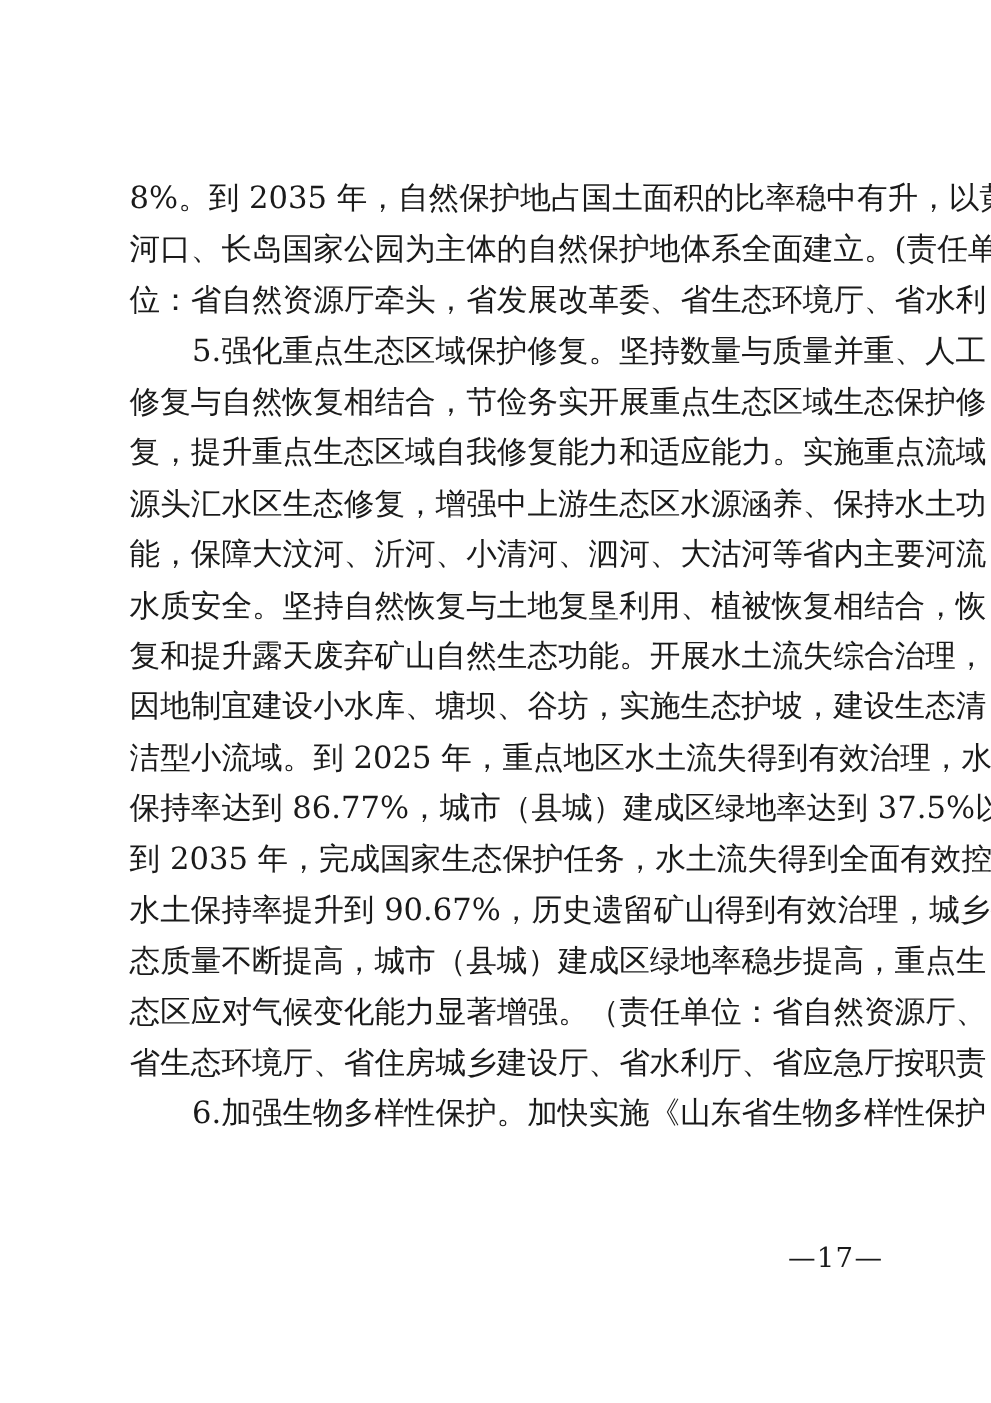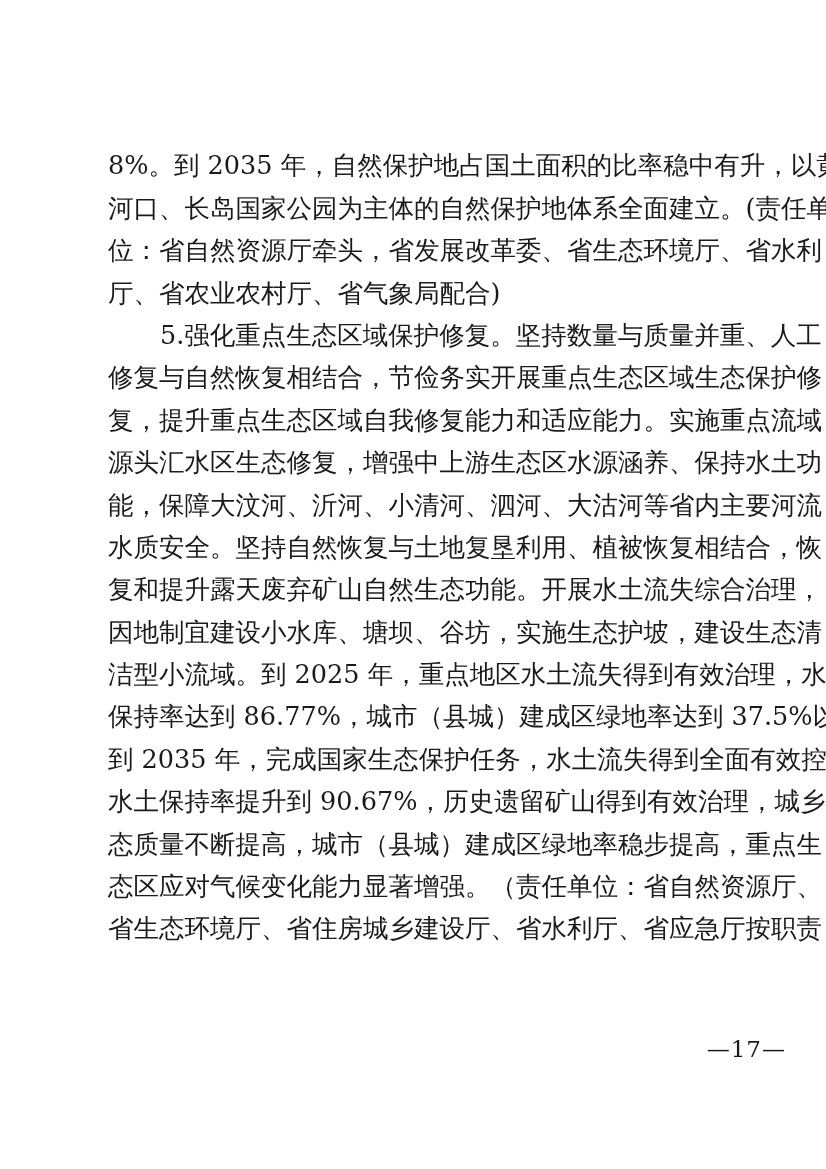--- a/index.html
+++ b/index.html
@@ -52,46 +52,46 @@
   .line.indent {
     padding-left: 52px;
     box-sizing: border-box;
   }
   .footer {
     position: absolute;
     left: 0;
     right: 0;
     top: 1036px;
     text-align: right;
-    padding-right: 40px;
+    padding-right: 90px;
     font-size: 23px;
     color: #1a1a1a;
     font-family: "DejaVu Serif", "Liberation Serif", serif;
     letter-spacing: 1px;
   }
 </style>
 </head>
 <body>
 
 <div class="page">
   <div class="content">
       <div class="line justify"><span class="ch">8</span><span class="ch">%</span><span class="ch">。</span><span class="ch">到</span><span class="ch"> </span><span class="ch">2</span><span class="ch">0</span><span class="ch">3</span><span class="ch">5</span><span class="ch"> </span><span class="ch">年</span><span class="ch">，</span><span class="ch">自</span><span class="ch">然</span><span class="ch">保</span><span class="ch">护</span><span class="ch">地</span><span class="ch">占</span><span class="ch">国</span><span class="ch">土</span><span class="ch">面</span><span class="ch">积</span><span class="ch">的</span><span class="ch">比</span><span class="ch">率</span><span class="ch">稳</span><span class="ch">中</span><span class="ch">有</span><span class="ch">升</span><span class="ch">，</span><span class="ch">以</span><span class="ch">黄</span></div>
       <div class="line justify"><span class="ch">河</span><span class="ch">口</span><span class="ch">、</span><span class="ch">长</span><span class="ch">岛</span><span class="ch">国</span><span class="ch">家</span><span class="ch">公</span><span class="ch">园</span><span class="ch">为</span><span class="ch">主</span><span class="ch">体</span><span class="ch">的</span><span class="ch">自</span><span class="ch">然</span><span class="ch">保</span><span class="ch">护</span><span class="ch">地</span><span class="ch">体</span><span class="ch">系</span><span class="ch">全</span><span class="ch">面</span><span class="ch">建</span><span class="ch">立</span><span class="ch">。</span><span class="ch">(</span><span class="ch">责</span><span class="ch">任</span><span class="ch">单</span></div>
       <div class="line justify"><span class="ch">位</span><span class="ch">：</span><span class="ch">省</span><span class="ch">自</span><span class="ch">然</span><span class="ch">资</span><span class="ch">源</span><span class="ch">厅</span><span class="ch">牵</span><span class="ch">头</span><span class="ch">，</span><span class="ch">省</span><span class="ch">发</span><span class="ch">展</span><span class="ch">改</span><span class="ch">革</span><span class="ch">委</span><span class="ch">、</span><span class="ch">省</span><span class="ch">生</span><span class="ch">态</span><span class="ch">环</span><span class="ch">境</span><span class="ch">厅</span><span class="ch">、</span><span class="ch">省</span><span class="ch">水</span><span class="ch">利</span></div>
-      <div class="line flush">厅、省农业农村厅、省气象局配合)</div>
       <div class="line justify indent"><span class="ch">5</span><span class="ch">.</span><span class="ch">强</span><span class="ch">化</span><span class="ch">重</span><span class="ch">点</span><span class="ch">生</span><span class="ch">态</span><span class="ch">区</span><span class="ch">域</span><span class="ch">保</span><span class="ch">护</span><span class="ch">修</span><span class="ch">复</span><span class="ch">。</span><span class="ch">坚</span><span class="ch">持</span><span class="ch">数</span><span class="ch">量</span><span class="ch">与</span><span class="ch">质</span><span class="ch">量</span><span class="ch">并</span><span class="ch">重</span><span class="ch">、</span><span class="ch">人</span><span class="ch">工</span></div>
       <div class="line justify"><span class="ch">修</span><span class="ch">复</span><span class="ch">与</span><span class="ch">自</span><span class="ch">然</span><span class="ch">恢</span><span class="ch">复</span><span class="ch">相</span><span class="ch">结</span><span class="ch">合</span><span class="ch">，</span><span class="ch">节</span><span class="ch">俭</span><span class="ch">务</span><span class="ch">实</span><span class="ch">开</span><span class="ch">展</span><span class="ch">重</span><span class="ch">点</span><span class="ch">生</span><span class="ch">态</span><span class="ch">区</span><span class="ch">域</span><span class="ch">生</span><span class="ch">态</span><span class="ch">保</span><span class="ch">护</span><span class="ch">修</span></div>
       <div class="line justify"><span class="ch">复</span><span class="ch">，</span><span class="ch">提</span><span class="ch">升</span><span class="ch">重</span><span class="ch">点</span><span class="ch">生</span><span class="ch">态</span><span class="ch">区</span><span class="ch">域</span><span class="ch">自</span><span class="ch">我</span><span class="ch">修</span><span class="ch">复</span><span class="ch">能</span><span class="ch">力</span><span class="ch">和</span><span class="ch">适</span><span class="ch">应</span><span class="ch">能</span><span class="ch">力</span><span class="ch">。</span><span class="ch">实</span><span class="ch">施</span><span class="ch">重</span><span class="ch">点</span><span class="ch">流</span><span class="ch">域</span></div>
       <div class="line justify"><span class="ch">源</span><span class="ch">头</span><span class="ch">汇</span><span class="ch">水</span><span class="ch">区</span><span class="ch">生</span><span class="ch">态</span><span class="ch">修</span><span class="ch">复</span><span class="ch">，</span><span class="ch">增</span><span class="ch">强</span><span class="ch">中</span><span class="ch">上</span><span class="ch">游</span><span class="ch">生</span><span class="ch">态</span><span class="ch">区</span><span class="ch">水</span><span class="ch">源</span><span class="ch">涵</span><span class="ch">养</span><span class="ch">、</span><span class="ch">保</span><span class="ch">持</span><span class="ch">水</span><span class="ch">土</span><span class="ch">功</span></div>
       <div class="line justify"><span class="ch">能</span><span class="ch">，</span><span class="ch">保</span><span class="ch">障</span><span class="ch">大</span><span class="ch">汶</span><span class="ch">河</span><span class="ch">、</span><span class="ch">沂</span><span class="ch">河</span><span class="ch">、</span><span class="ch">小</span><span class="ch">清</span><span class="ch">河</span><span class="ch">、</span><span class="ch">泗</span><span class="ch">河</span><span class="ch">、</span><span class="ch">大</span><span class="ch">沽</span><span class="ch">河</span><span class="ch">等</span><span class="ch">省</span><span class="ch">内</span><span class="ch">主</span><span class="ch">要</span><span class="ch">河</span><span class="ch">流</span></div>
       <div class="line justify"><span class="ch">水</span><span class="ch">质</span><span class="ch">安</span><span class="ch">全</span><span class="ch">。</span><span class="ch">坚</span><span class="ch">持</span><span class="ch">自</span><span class="ch">然</span><span class="ch">恢</span><span class="ch">复</span><span class="ch">与</span><span class="ch">土</span><span class="ch">地</span><span class="ch">复</span><span class="ch">垦</span><span class="ch">利</span><span class="ch">用</span><span class="ch">、</span><span class="ch">植</span><span class="ch">被</span><span class="ch">恢</span><span class="ch">复</span><span class="ch">相</span><span class="ch">结</span><span class="ch">合</span><span class="ch">，</span><span class="ch">恢</span></div>
       <div class="line justify"><span class="ch">复</span><span class="ch">和</span><span class="ch">提</span><span class="ch">升</span><span class="ch">露</span><span class="ch">天</span><span class="ch">废</span><span class="ch">弃</span><span class="ch">矿</span><span class="ch">山</span><span class="ch">自</span><span class="ch">然</span><span class="ch">生</span><span class="ch">态</span><span class="ch">功</span><span class="ch">能</span><span class="ch">。</span><span class="ch">开</span><span class="ch">展</span><span class="ch">水</span><span class="ch">土</span><span class="ch">流</span><span class="ch">失</span><span class="ch">综</span><span class="ch">合</span><span class="ch">治</span><span class="ch">理</span><span class="ch">，</span></div>
       <div class="line justify"><span class="ch">因</span><span class="ch">地</span><span class="ch">制</span><span class="ch">宜</span><span class="ch">建</span><span class="ch">设</span><span class="ch">小</span><span class="ch">水</span><span class="ch">库</span><span class="ch">、</span><span class="ch">塘</span><span class="ch">坝</span><span class="ch">、</span><span class="ch">谷</span><span class="ch">坊</span><span class="ch">，</span><span class="ch">实</span><span class="ch">施</span><span class="ch">生</span><span class="ch">态</span><span class="ch">护</span><span class="ch">坡</span><span class="ch">，</span><span class="ch">建</span><span class="ch">设</span><span class="ch">生</span><span class="ch">态</span><span class="ch">清</span></div>
       <div class="line justify"><span class="ch">洁</span><span class="ch">型</span><span class="ch">小</span><span class="ch">流</span><span class="ch">域</span><span class="ch">。</span><span class="ch">到</span><span class="ch"> </span><span class="ch">2</span><span class="ch">0</span><span class="ch">2</span><span class="ch">5</span><span class="ch"> </span><span class="ch">年</span><span class="ch">，</span><span class="ch">重</span><span class="ch">点</span><span class="ch">地</span><span class="ch">区</span><span class="ch">水</span><span class="ch">土</span><span class="ch">流</span><span class="ch">失</span><span class="ch">得</span><span class="ch">到</span><span class="ch">有</span><span class="ch">效</span><span class="ch">治</span><span class="ch">理</span><span class="ch">，</span><span class="ch">水</span></div>
       <div class="line justify"><span class="ch">保</span><span class="ch">持</span><span class="ch">率</span><span class="ch">达</span><span class="ch">到</span><span class="ch"> </span><span class="ch">8</span><span class="ch">6</span><span class="ch">.</span><span class="ch">7</span><span class="ch">7</span><span class="ch">%</span><span class="ch">，</span><span class="ch">城</span><span class="ch">市</span><span class="ch">（</span><span class="ch">县</span><span class="ch">城</span><span class="ch">）</span><span class="ch">建</span><span class="ch">成</span><span class="ch">区</span><span class="ch">绿</span><span class="ch">地</span><span class="ch">率</span><span class="ch">达</span><span class="ch">到</span><span class="ch"> </span><span class="ch">3</span><span class="ch">7</span><span class="ch">.</span><span class="ch">5</span><span class="ch">%</span><span class="ch">以</span></div>
       <div class="line justify"><span class="ch">到</span><span class="ch"> </span><span class="ch">2</span><span class="ch">0</span><span class="ch">3</span><span class="ch">5</span><span class="ch"> </span><span class="ch">年</span><span class="ch">，</span><span class="ch">完</span><span class="ch">成</span><span class="ch">国</span><span class="ch">家</span><span class="ch">生</span><span class="ch">态</span><span class="ch">保</span><span class="ch">护</span><span class="ch">任</span><span class="ch">务</span><span class="ch">，</span><span class="ch">水</span><span class="ch">土</span><span class="ch">流</span><span class="ch">失</span><span class="ch">得</span><span class="ch">到</span><span class="ch">全</span><span class="ch">面</span><span class="ch">有</span><span class="ch">效</span><span class="ch">控</span></div>
       <div class="line justify"><span class="ch">水</span><span class="ch">土</span><span class="ch">保</span><span class="ch">持</span><span class="ch">率</span><span class="ch">提</span><span class="ch">升</span><span class="ch">到</span><span class="ch"> </span><span class="ch">9</span><span class="ch">0</span><span class="ch">.</span><span class="ch">6</span><span class="ch">7</span><span class="ch">%</span><span class="ch">，</span><span class="ch">历</span><span class="ch">史</span><span class="ch">遗</span><span class="ch">留</span><span class="ch">矿</span><span class="ch">山</span><span class="ch">得</span><span class="ch">到</span><span class="ch">有</span><span class="ch">效</span><span class="ch">治</span><span class="ch">理</span><span class="ch">，</span><span class="ch">城</span><span class="ch">乡</span><span class="ch">生</span></div>
       <div class="line justify"><span class="ch">态</span><span class="ch">质</span><span class="ch">量</span><span class="ch">不</span><span class="ch">断</span><span class="ch">提</span><span class="ch">高</span><span class="ch">，</span><span class="ch">城</span><span class="ch">市</span><span class="ch">（</span><span class="ch">县</span><span class="ch">城</span><span class="ch">）</span><span class="ch">建</span><span class="ch">成</span><span class="ch">区</span><span class="ch">绿</span><span class="ch">地</span><span class="ch">率</span><span class="ch">稳</span><span class="ch">步</span><span class="ch">提</span><span class="ch">高</span><span class="ch">，</span><span class="ch">重</span><span class="ch">点</span><span class="ch">生</span></div>
       <div class="line justify"><span class="ch">态</span><span class="ch">区</span><span class="ch">应</span><span class="ch">对</span><span class="ch">气</span><span class="ch">候</span><span class="ch">变</span><span class="ch">化</span><span class="ch">能</span><span class="ch">力</span><span class="ch">显</span><span class="ch">著</span><span class="ch">增</span><span class="ch">强</span><span class="ch">。</span><span class="ch">（</span><span class="ch">责</span><span class="ch">任</span><span class="ch">单</span><span class="ch">位</span><span class="ch">：</span><span class="ch">省</span><span class="ch">自</span><span class="ch">然</span><span class="ch">资</span><span class="ch">源</span><span class="ch">厅</span><span class="ch">、</span></div>
       <div class="line justify"><span class="ch">省</span><span class="ch">生</span><span class="ch">态</span><span class="ch">环</span><span class="ch">境</span><span class="ch">厅</span><span class="ch">、</span><span class="ch">省</span><span class="ch">住</span><span class="ch">房</span><span class="ch">城</span><span class="ch">乡</span><span class="ch">建</span><span class="ch">设</span><span class="ch">厅</span><span class="ch">、</span><span class="ch">省</span><span class="ch">水</span><span class="ch">利</span><span class="ch">厅</span><span class="ch">、</span><span class="ch">省</span><span class="ch">应</span><span class="ch">急</span><span class="ch">厅</span><span class="ch">按</span><span class="ch">职</span><span class="ch">责</span></div>
+      <div class="line flush indent">6.加强生物多样性保护。加快实施《山东省生物多样性保护</div>
     </div>
   <div class="footer">—17—</div>
 </div>
 
 </body></html>

